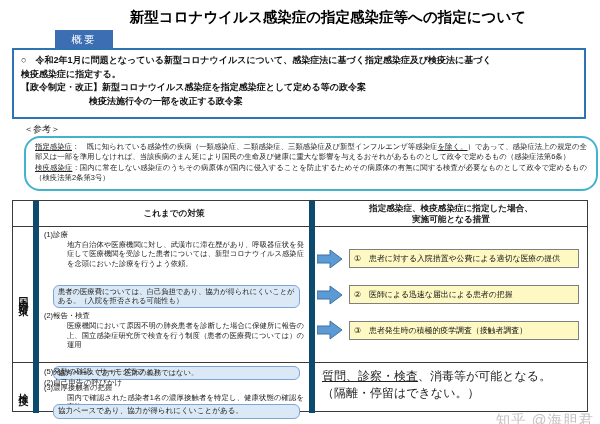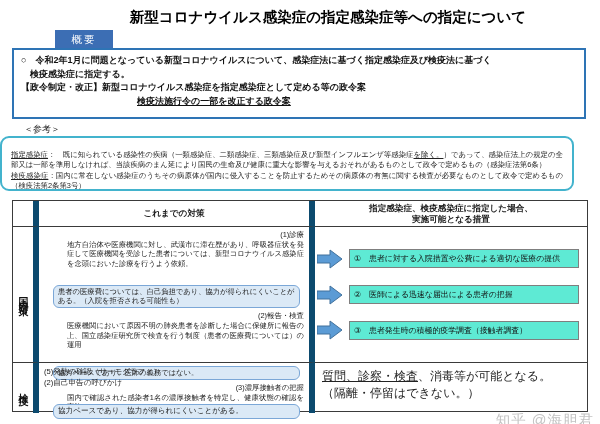--- a/index.html
+++ b/index.html
@@ -26,29 +26,29 @@
     font-size:10.5px; line-height:18px; text-align:center;
     letter-spacing:2px;
   }
   .overview-box {
     top:48px; left:12px; width:574px; height:71px;
     border:2px solid #2e74b5;
     padding:4px 7px 0 7px;
     font-size:9px; font-weight:bold; line-height:1.5;
     color:#111;
   }
-  .ov-line2 { margin-left:9px; }
-  .ov-line4 { margin-left:116px;text-decoration:underline; }
+  .ov-line2 { }
+  .ov-line4 { margin-left:68px; }
 
   
   .reference-label { top:123px; left:24px; font-size:9px; color:#222; }
   .reference-box {
-    top:136px; left:0; width:574px; height:55px;
-    border:2px solid #43b3cd; border-radius:9px;
-    padding:12px 9px 0 9px;
+    top:136px; left:24px; width:574px; height:55px;
+    border:2px solid #43b3cd; border-radius:16px;
+    padding:4px 9px 0 9px;
     font-size:7.4px; line-height:1.4; color:#222;
   }
   .ref-para { text-align:justify; }
   .u { text-decoration:underline; }
 
   
   .main-table {
     top:200px; left:12px; width:576px; height:212px;
     display:grid;
     grid-template-columns:26px 276px 272px;
@@ -63,34 +63,34 @@
     font-size:8.6px; font-weight:bold; text-align:center; line-height:1.25;
   }
   .vlabel {
     display:flex; justify-content:center; align-items:center;
     writing-mode:vertical-rl; text-orientation:upright;
     font-size:10px; font-weight:bold; letter-spacing:3px; color:#111;
   }
 
   
   .dom-left { padding:3px 5px 0 5px; font-size:7.3px; line-height:1.32; }
-  .item-heading { font-size:7.4px;text-align:right; }
+  .item-heading { font-size:7.4px; }
   .item-body { margin-left:23px; text-align:justify; }
   .callout {
     margin:16px 4px 3px 9px;
     background:#dbe9f6; border:1px solid #7ba7d7; border-radius:6px;
     padding:1px 4px; line-height:1.35;
   }
 
   
   .dom-right { display:flex; flex-direction:column; justify-content:space-evenly; padding:6px 8px 6px 2px; }
   .measure-row { display:flex; align-items:center; }
   .arrow-icon { flex:0 0 26px; height:20px; margin-right:6px; }
   .measure-box {
-    flex:1; border:1px solid #7f7f7f; background:#5eead4;
+    flex:1; border:1px solid #7f7f7f; background:#fef9c3;
     font-size:7.9px; padding:4px 4px; line-height:1.2; color:#111;
   }
   .measure-num { margin-right:8px; }
 
   
   .q-left { padding:4px 5px 0 5px; font-size:7.6px; line-height:1.4; }
   .q-right { padding:5px 6px 0 7px; font-size:12px; line-height:1.45; color:#222; }
 
   .watermark {
     top:395px; left:452px; width:142px;

